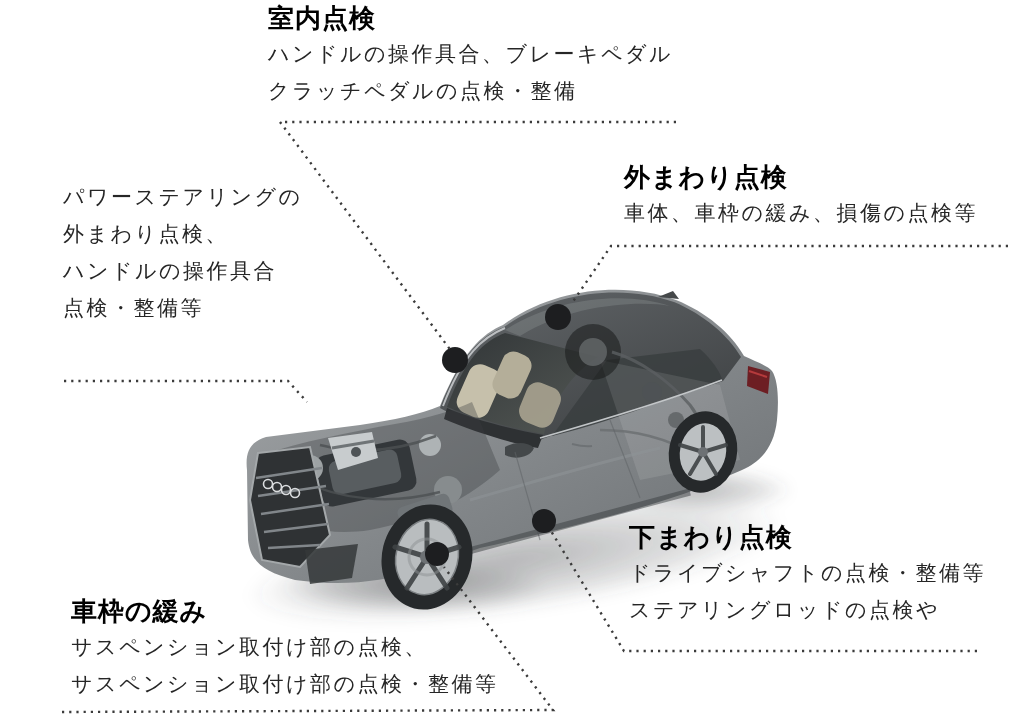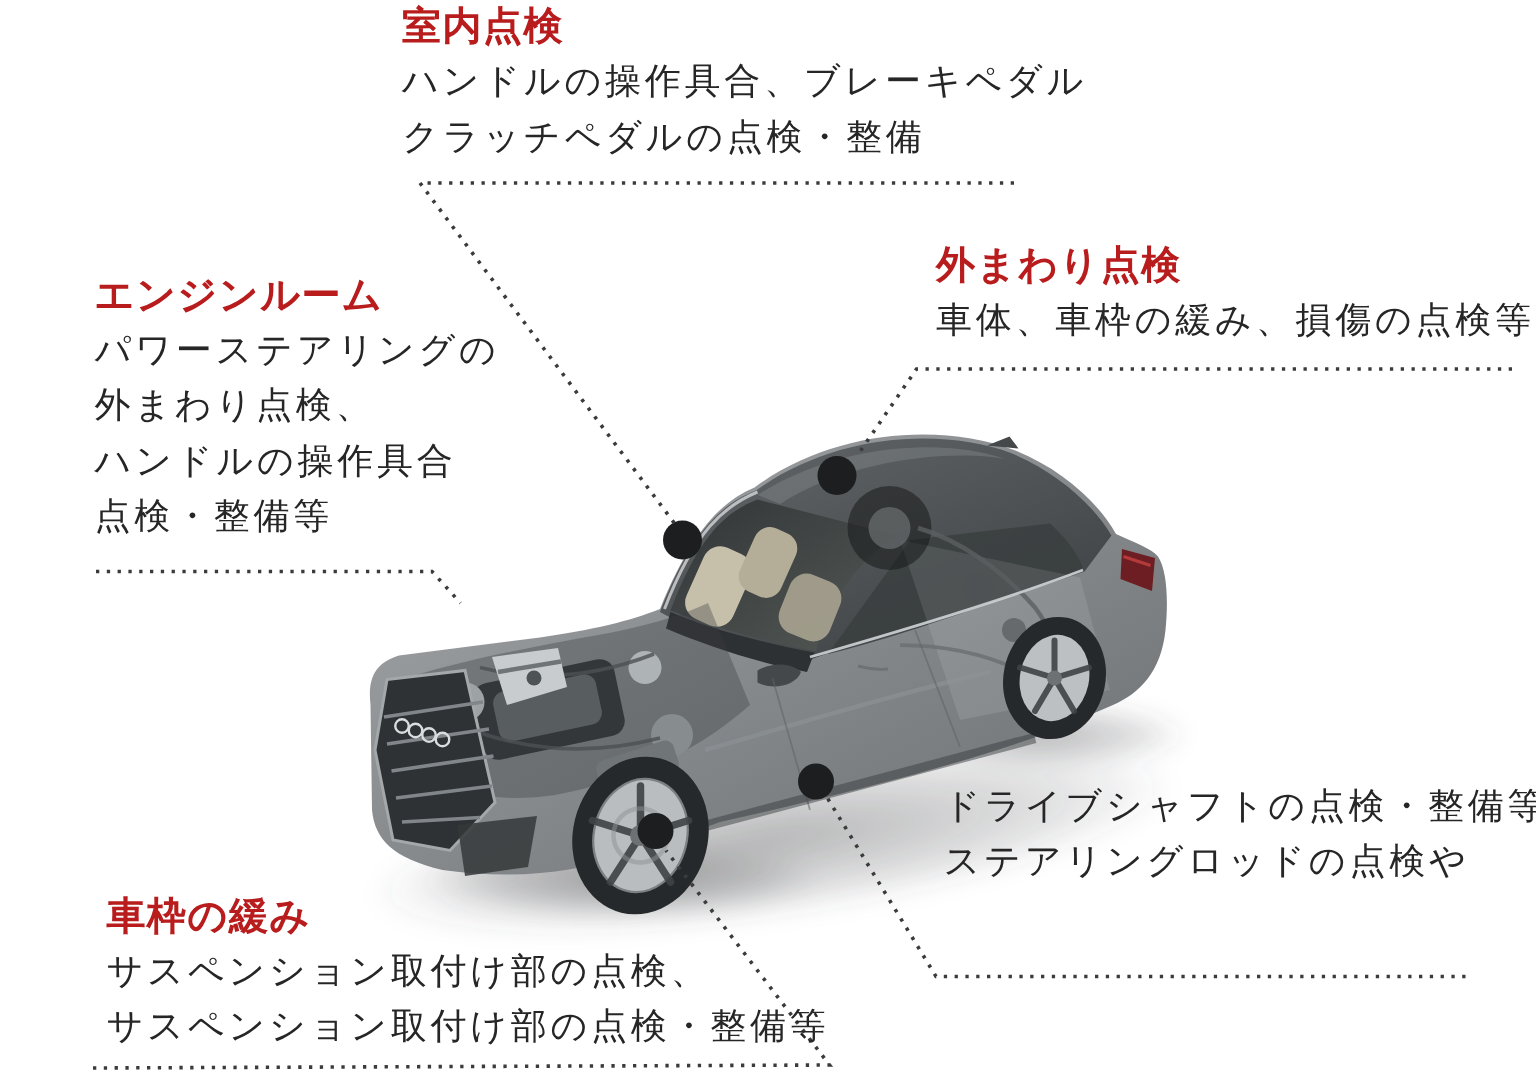--- a/index.html
+++ b/index.html
@@ -2,22 +2,22 @@
 <html><head>
 <meta charset="utf-8">
 <style>
   html,body{margin:0;padding:0;background:#fff;}
   body{width:1024px;height:724px;overflow:hidden;
        font-family:"DejaVu Sans","Liberation Sans",sans-serif;}
   .stage{position:relative;width:1024px;height:724px;background:#ffffff;}
   .stage svg{position:absolute;left:0;top:0;}
   .callout{position:absolute;white-space:nowrap;}
   .callout .title{font-size:26px;font-weight:bold;line-height:36px;
-                  letter-spacing:1px;color:#b91c1c;}
-  .callout .line{font-size:24px;line-height:37px;letter-spacing:2.5px;color:#262626;}
+                  letter-spacing:1px;color:#000000;}
+  .callout .line{font-size:21px;line-height:37px;letter-spacing:2.5px;color:#262626;}
   #callout-interior{left:268px;top:0px;}
   #callout-engine{left:63px;top:179px;}
   #callout-exterior{left:624px;top:159px;}
   #callout-underbody{left:629px;top:519px;}
   #callout-suspension{left:71px;top:593px;}
 </style>
 </head>
 <body>
 
 <div class="stage">
@@ -176,33 +176,33 @@
     </g>
   </svg>
 
   <div class="callout" id="callout-interior">
     <div class="title">室内点検</div>
     <div class="line">ハンドルの操作具合、ブレーキペダル</div>
     <div class="line">クラッチペダルの点検・整備</div>
   </div>
 
   <div class="callout" id="callout-engine">
-    <div class="title">エンジンルーム</div>
     <div class="line">パワーステアリングの</div>
     <div class="line">外まわり点検、</div>
     <div class="line">ハンドルの操作具合</div>
     <div class="line">点検・整備等</div>
   </div>
 
   <div class="callout" id="callout-exterior">
     <div class="title">外まわり点検</div>
     <div class="line">車体、車枠の緩み、損傷の点検等</div>
   </div>
 
   <div class="callout" id="callout-underbody">
+    <div class="title">下まわり点検</div>
     <div class="line">ドライブシャフトの点検・整備等</div>
     <div class="line">ステアリングロッドの点検や</div>
   </div>
 
   <div class="callout" id="callout-suspension">
     <div class="title">車枠の緩み</div>
     <div class="line">サスペンション取付け部の点検、</div>
     <div class="line">サスペンション取付け部の点検・整備等</div>
   </div>
 

